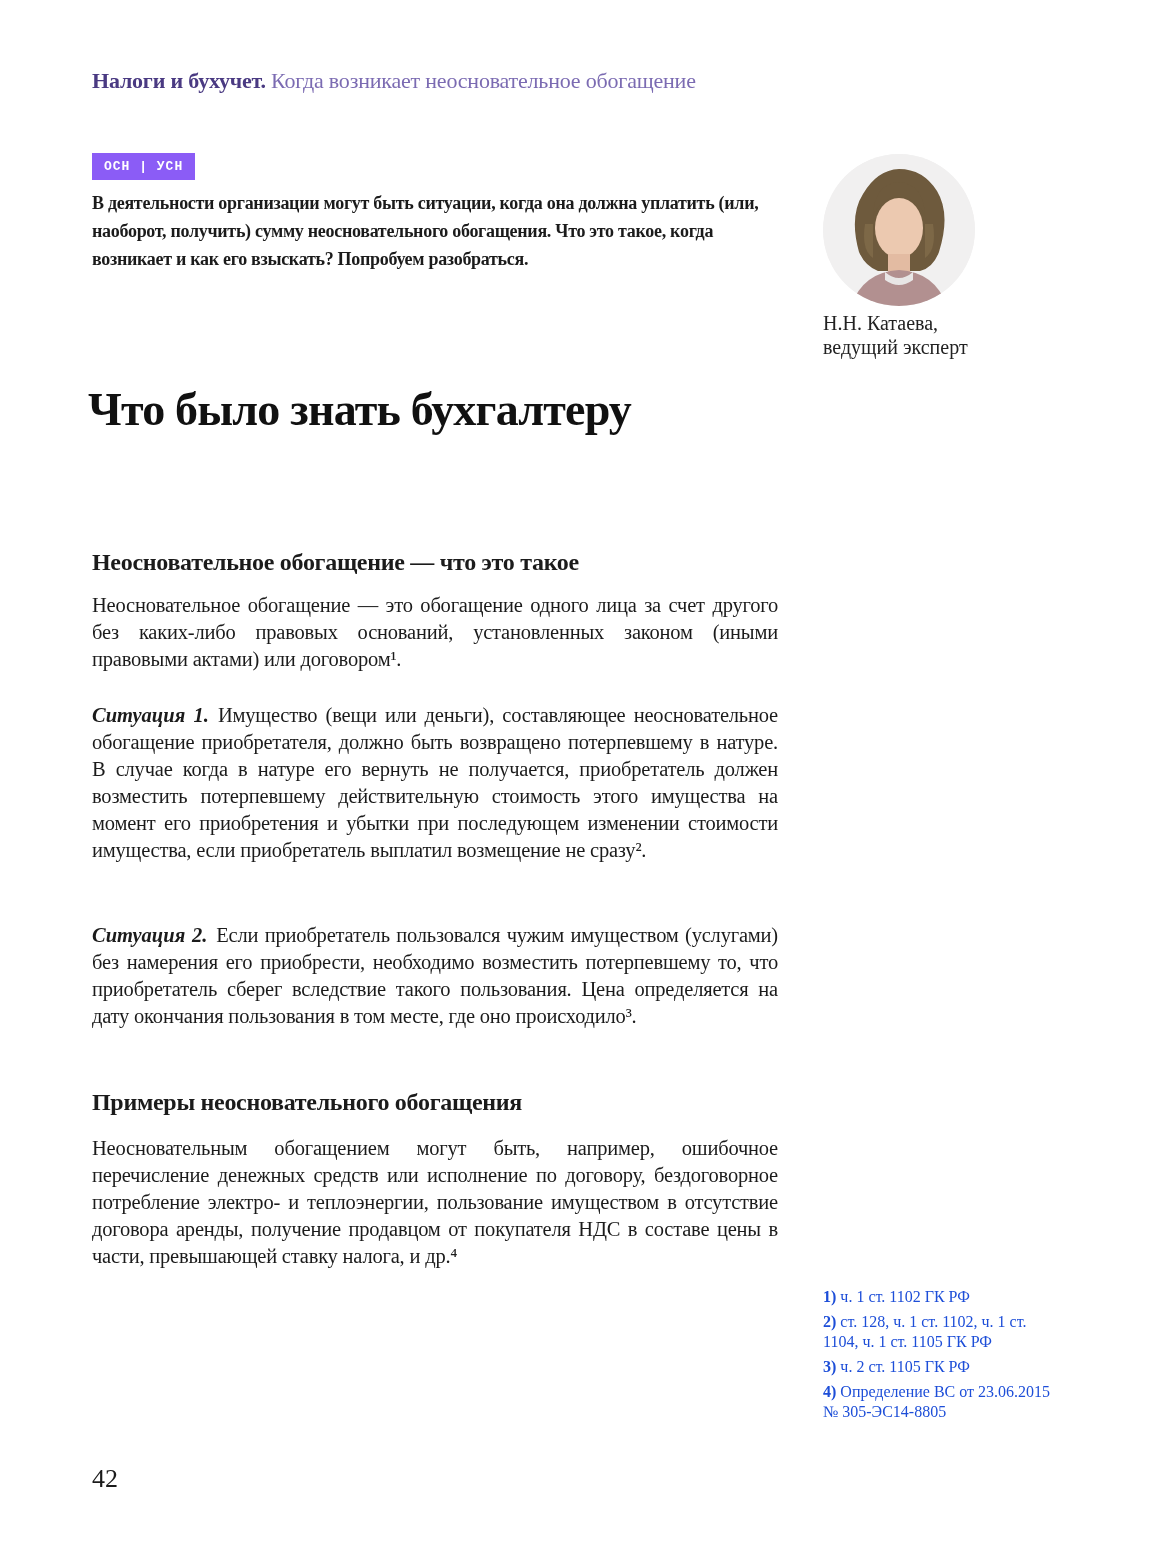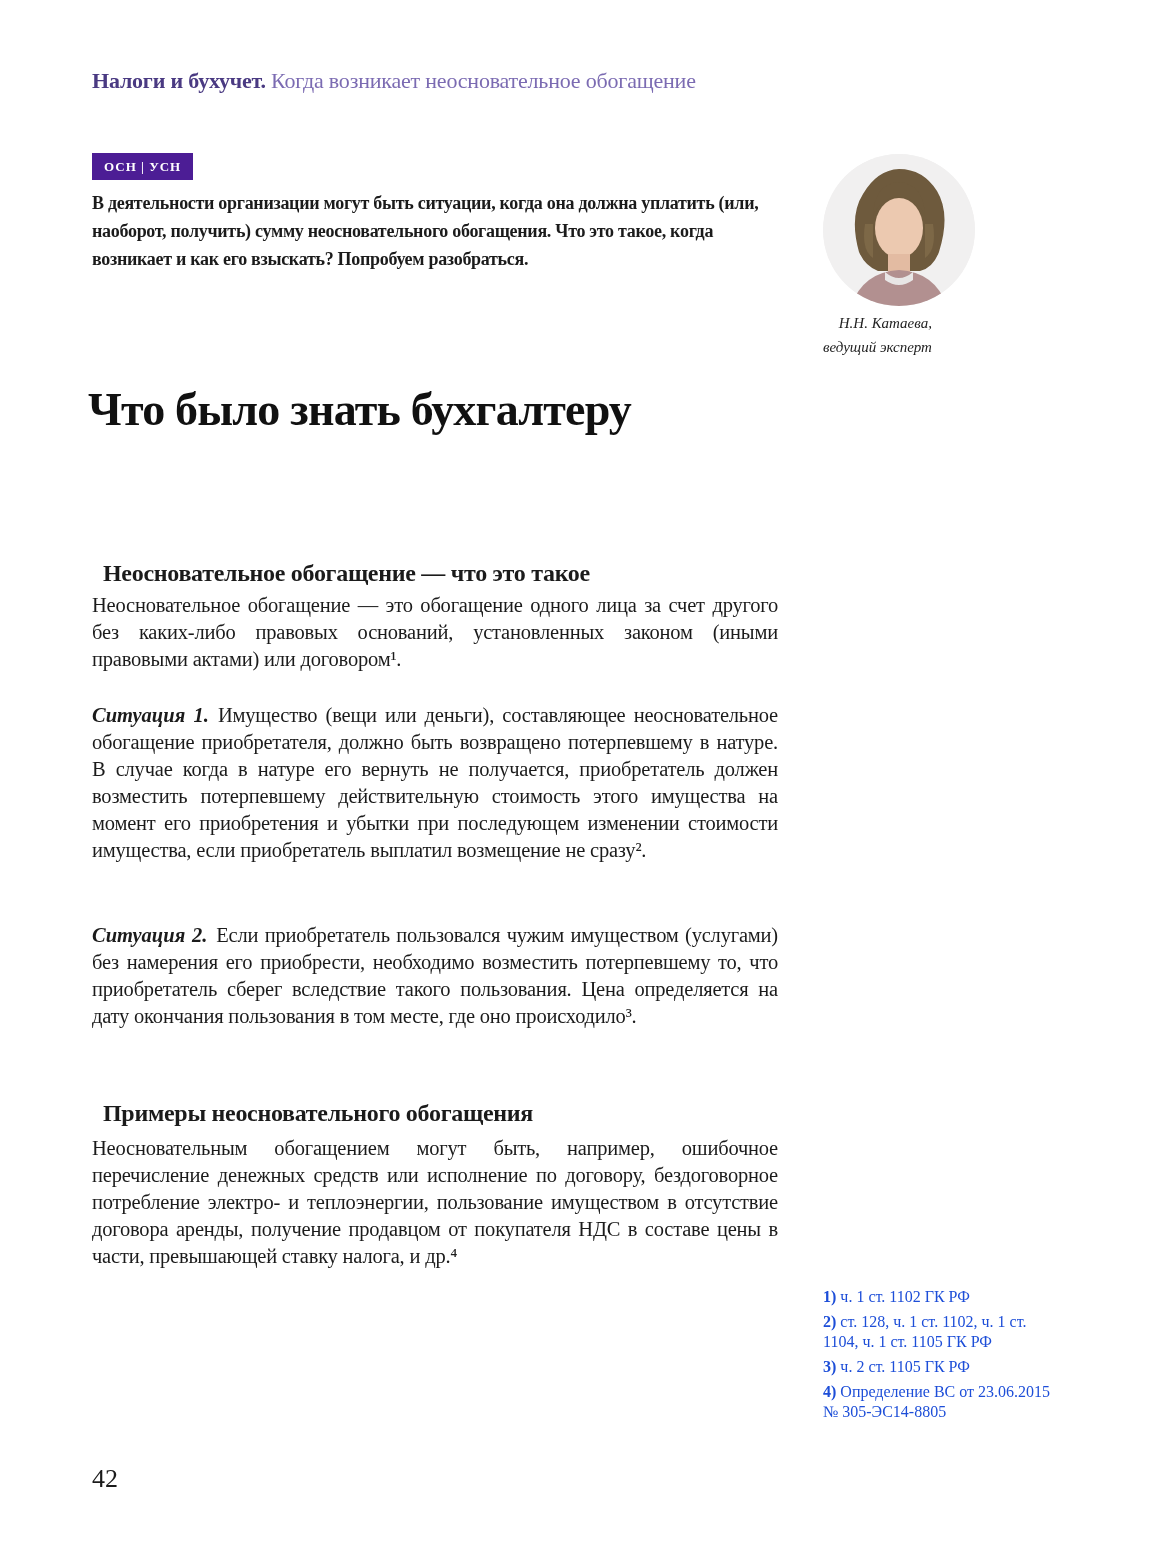--- a/index.html
+++ b/index.html
@@ -21,23 +21,23 @@
     letter-spacing: -0.2px;
     white-space: nowrap;
   }
   .rubric-bold { color: #4a3a82; font-weight: bold; }
   .rubric-rest { color: #7b6bb2; }
 
   
   .badge {
     position: absolute;
     left: 92px; top: 153px;
-    background: #4c1d95;
+    background: #8b5cf6;
     color: #ffffff;
-    font-family: Liberation Serif, serif;
+    font-family: Liberation Mono, monospace;
     font-weight: bold;
     font-size: 13px;
     letter-spacing: 1px;
     padding: 6px 12px 6px 12px;
     line-height: 15px;
   }
 
   
   .intro {
     position: absolute;
@@ -55,45 +55,43 @@
     position: absolute;
     left: 823px; top: 154px;
     width: 152px; height: 152px;
     border-radius: 50%;
     overflow: hidden;
     background: #f1f0f0;
   }
   .caption {
     position: absolute;
     left: 823px; top: 311px;
-    font-style: italic;
-    font-size: 15px;
+    font-size: 20px;
     line-height: 24px;
     color: #222222;
-    text-align: right;
   }
 
   
   .title {
     position: absolute;
     left: 88px; top: 381px;
     margin: 0;
     font-size: 46px;
     line-height: 57px;
     font-weight: bold;
     letter-spacing: -0.8px;
     color: #111111;
     white-space: nowrap;
   }
 
   
   .h2 {
     position: absolute;
     left: 92px;
-    margin: 11px;
+    margin: 0;
     font-size: 24px;
     font-weight: bold;
     letter-spacing: -0.3px;
     white-space: nowrap;
   }
   #h2-definition { top: 549px; }
   #h2-examples  { top: 1089px; }
 
   
   .body-p {

